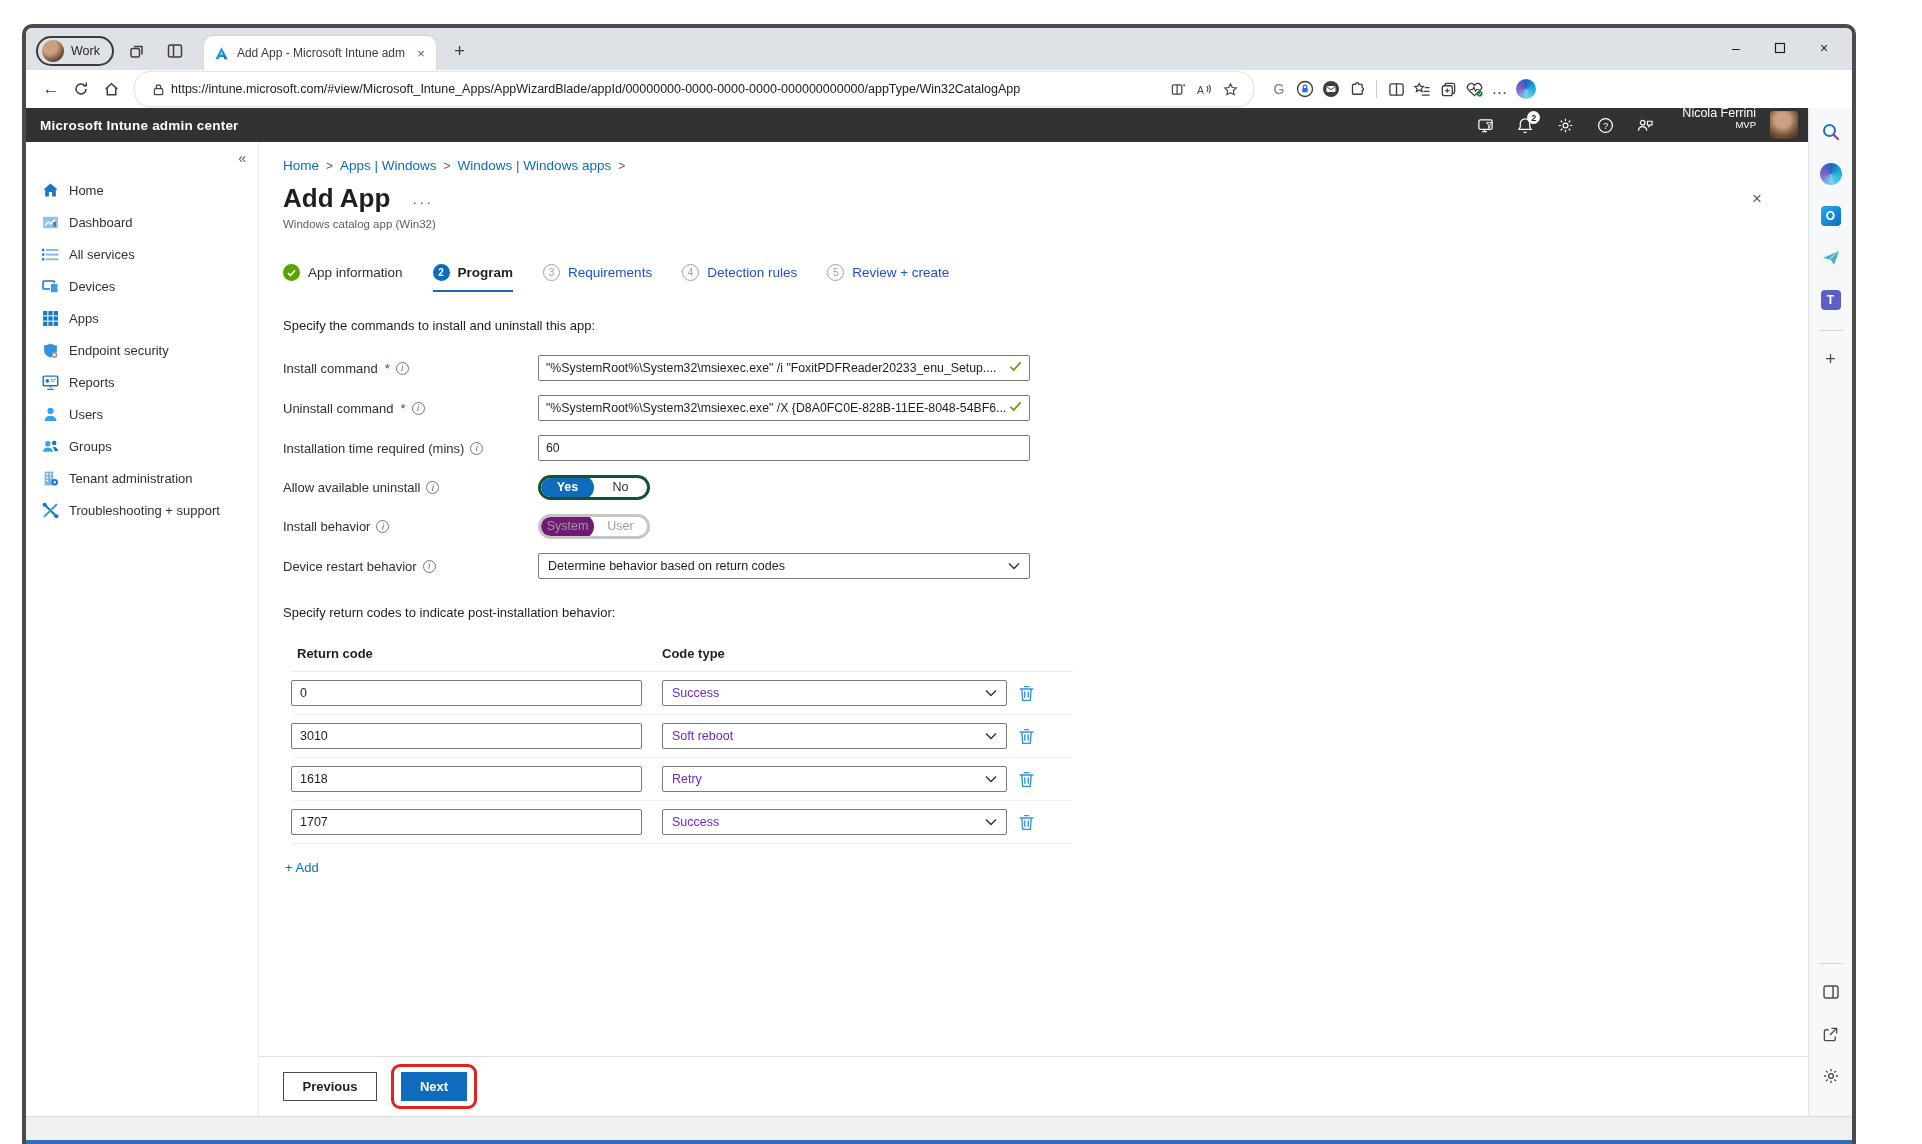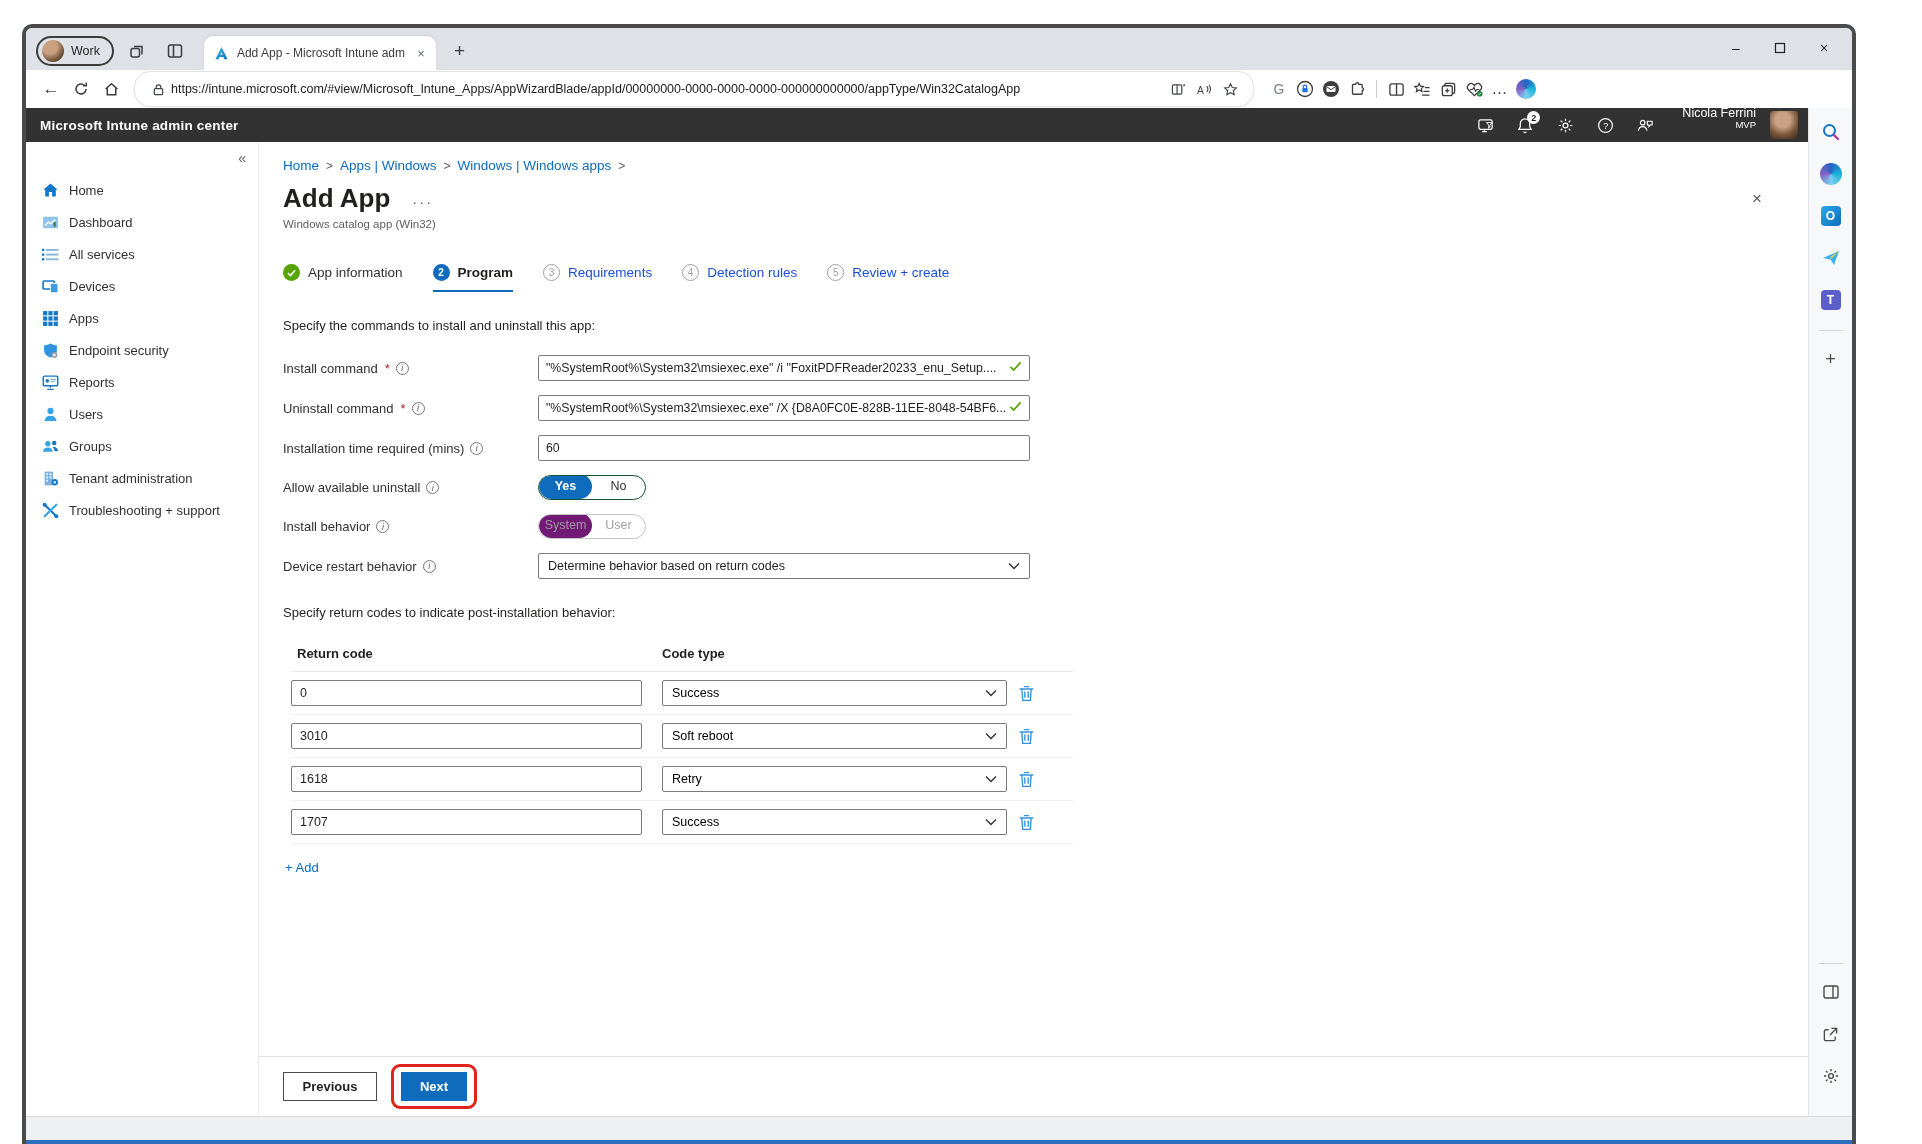--- a/index.html
+++ b/index.html
@@ -69,35 +69,35 @@
   .step.upcoming .step-label{color:#1d4ed8;font-size:13.5px}
   
   .section-text{font-size:13px;color:#201f1e;margin:26px 0 22px}
   .frow{display:flex;align-items:center;margin-bottom:14px}
   .flabel{width:255px;font-size:13px;color:#323130;display:flex;align-items:center;gap:6px}
   .req{color:#a4262c;margin-left:1px}
   .info-dot{width:13px;height:13px;border:1px solid #767676;border-radius:50%;font-size:9px;color:#605e5c;display:inline-flex;align-items:center;justify-content:center;font-style:italic;flex:0 0 auto;cursor:pointer}
   .tinput{width:492px;height:26px;border:1px solid #7a7a7a;border-radius:2px;background:#fff;display:flex;align-items:center;padding:0 7px;font-size:12.3px;color:#201f1e;cursor:text}
   .tinput .val{flex:1;white-space:nowrap;overflow:hidden}
   .okcheck{flex:0 0 auto;margin-left:4px}
-  .seg{display:inline-flex;align-items:flex-end;border:1px solid #14532d;border-radius:14px;height:25px;background:#fff;overflow:hidden;cursor:pointer}
+  .seg{display:inline-flex;align-items:center;border:3px solid #14532d;border-radius:14px;height:25px;background:#fff;overflow:hidden;cursor:pointer}
   .seg .opt{width:53px;text-align:center;font-size:12.5px;line-height:25px;border-radius:14px;color:#323130}
   .seg .opt.sel{background:#0f6cbd;color:#fff;font-weight:bold}
   .seg.disabled{border-color:#c8c6c4;cursor:default}
   .seg.disabled .opt{color:#a19f9d}
   .seg.disabled .opt.sel{background:#701a75;color:#9d9b99;font-weight:normal}
   .dropdown{width:492px;height:26px;border:1px solid #7a7a7a;border-radius:2px;background:#fff;display:flex;align-items:center;padding:0 9px;font-size:12.5px;color:#201f1e;cursor:pointer}
   .dropdown .val{flex:1;white-space:nowrap;overflow:hidden}
   
   .rc-table{margin-top:4px;padding-left:8px;width:790px}
   .rc-head{display:flex;font-size:13px;font-weight:bold;color:#201f1e;padding:4px 0 10px 6px;border-bottom:1px solid #eceae8}
   .rc-head .h1{width:365px}
   .rc-row{display:flex;align-items:center;padding:8px 0;border-bottom:1px solid #f2f1f0}
   .rc-input{width:351px;height:26px;border:1px solid #7a7a7a;border-radius:2px;padding:0 8px;font-size:12.5px;color:#201f1e;display:flex;align-items:center;cursor:text}
-  .rc-dd{width:345px;margin-left:20px;height:26px;border:1px solid #7a7a7a;border-radius:2px;padding:0 9px;font-size:12.5px;color:#000000;display:flex;align-items:center;cursor:pointer}
+  .rc-dd{width:345px;margin-left:20px;height:26px;border:1px solid #7a7a7a;border-radius:2px;padding:0 9px;font-size:12.5px;color:#6d28d9;display:flex;align-items:center;cursor:pointer}
   .rc-dd .val{flex:1}
   .trash{margin-left:12px;cursor:pointer;display:flex;align-items:center}
   .add-link{display:inline-block;margin:16px 6px 0 2px;font-size:13px;color:#0b6cbe;cursor:pointer}
   
   .blade-footer{flex:0 0 60px;border-top:1px solid #e3e1df;display:flex;align-items:center;padding-left:24px;gap:24px;background:#fff}
   .btn-prev{min-width:94px;height:29px;border:1px solid #4a4a4a;background:#fff;color:#201f1e;font-size:13px;font-weight:bold;display:flex;align-items:center;justify-content:center;cursor:pointer}
   .next-wrap{position:relative}
   .btn-next{min-width:66px;height:29px;background:#0f6cbd;color:#fff;font-size:13px;font-weight:bold;display:flex;align-items:center;justify-content:center;border:1px solid #0f6cbd;cursor:pointer}
   .annotation{position:absolute;left:-10px;top:-8px;right:-10px;bottom:-8px;border:3px solid #e0231b;border-radius:9px;pointer-events:none}
   

